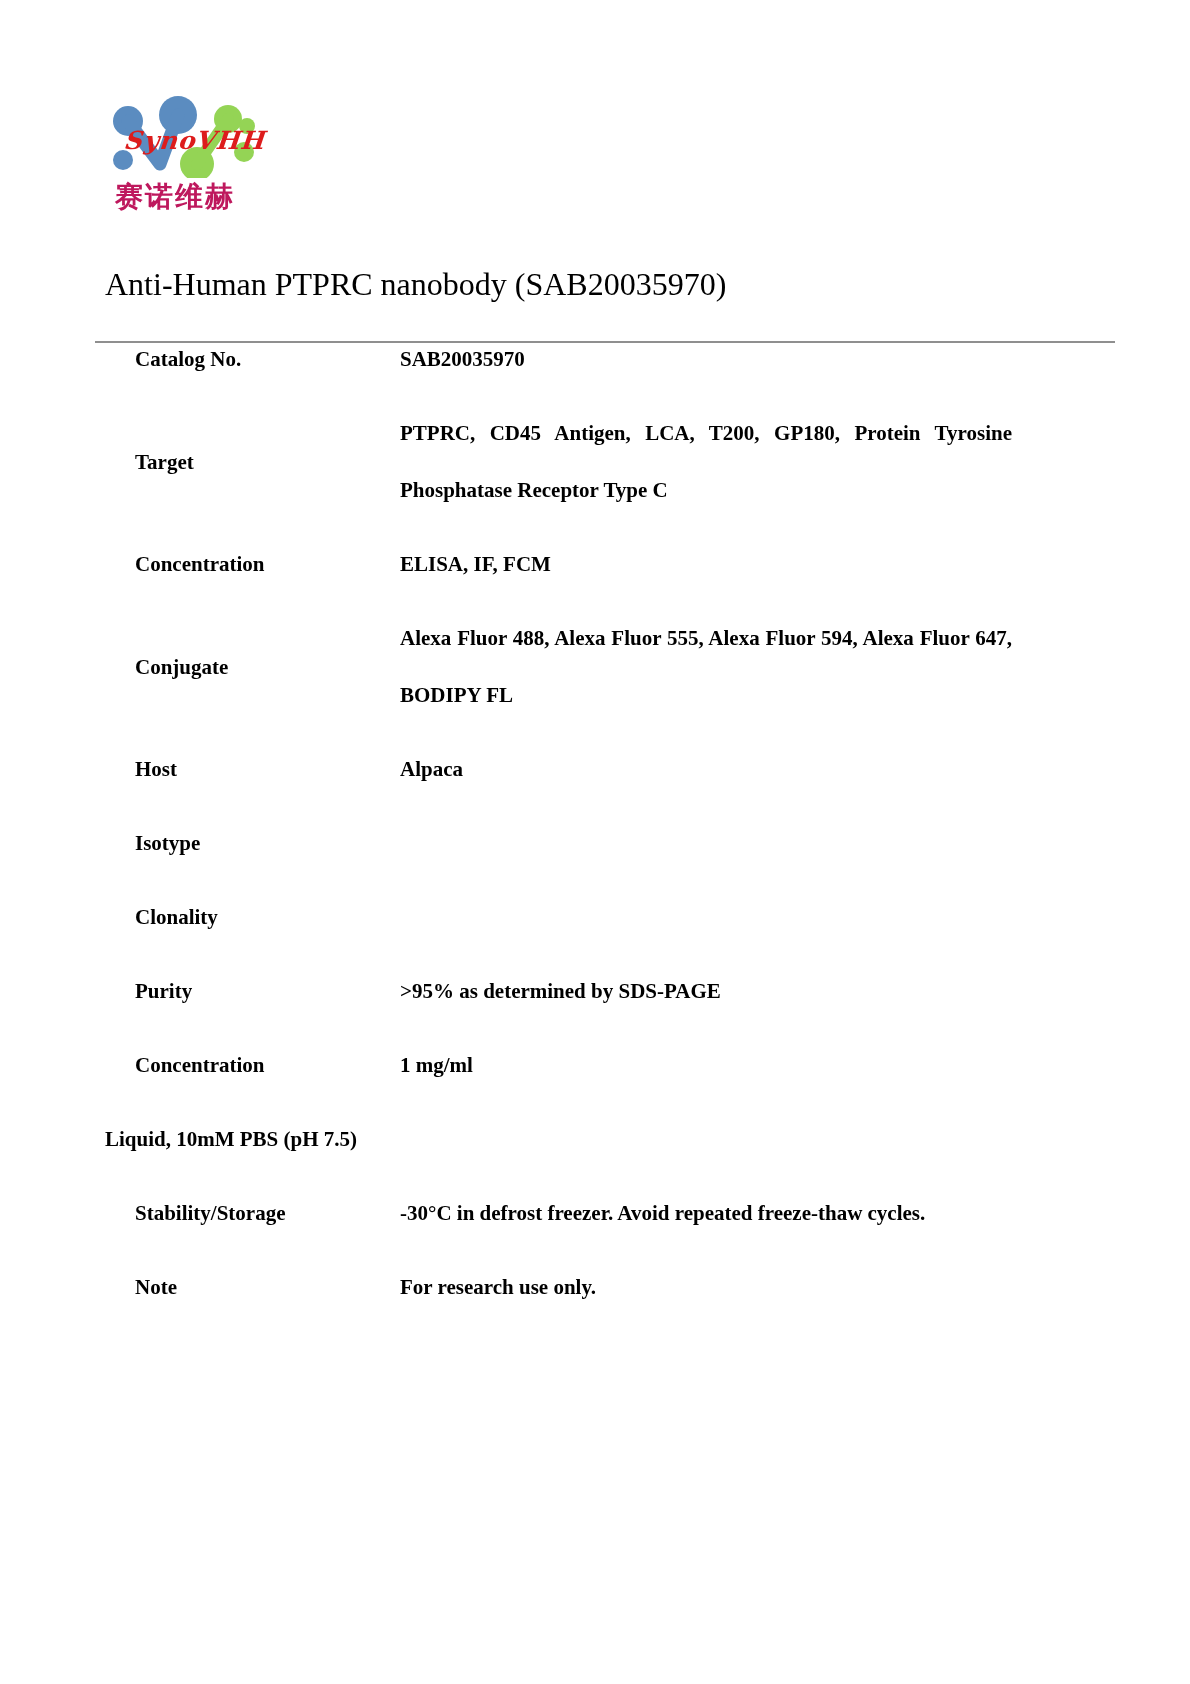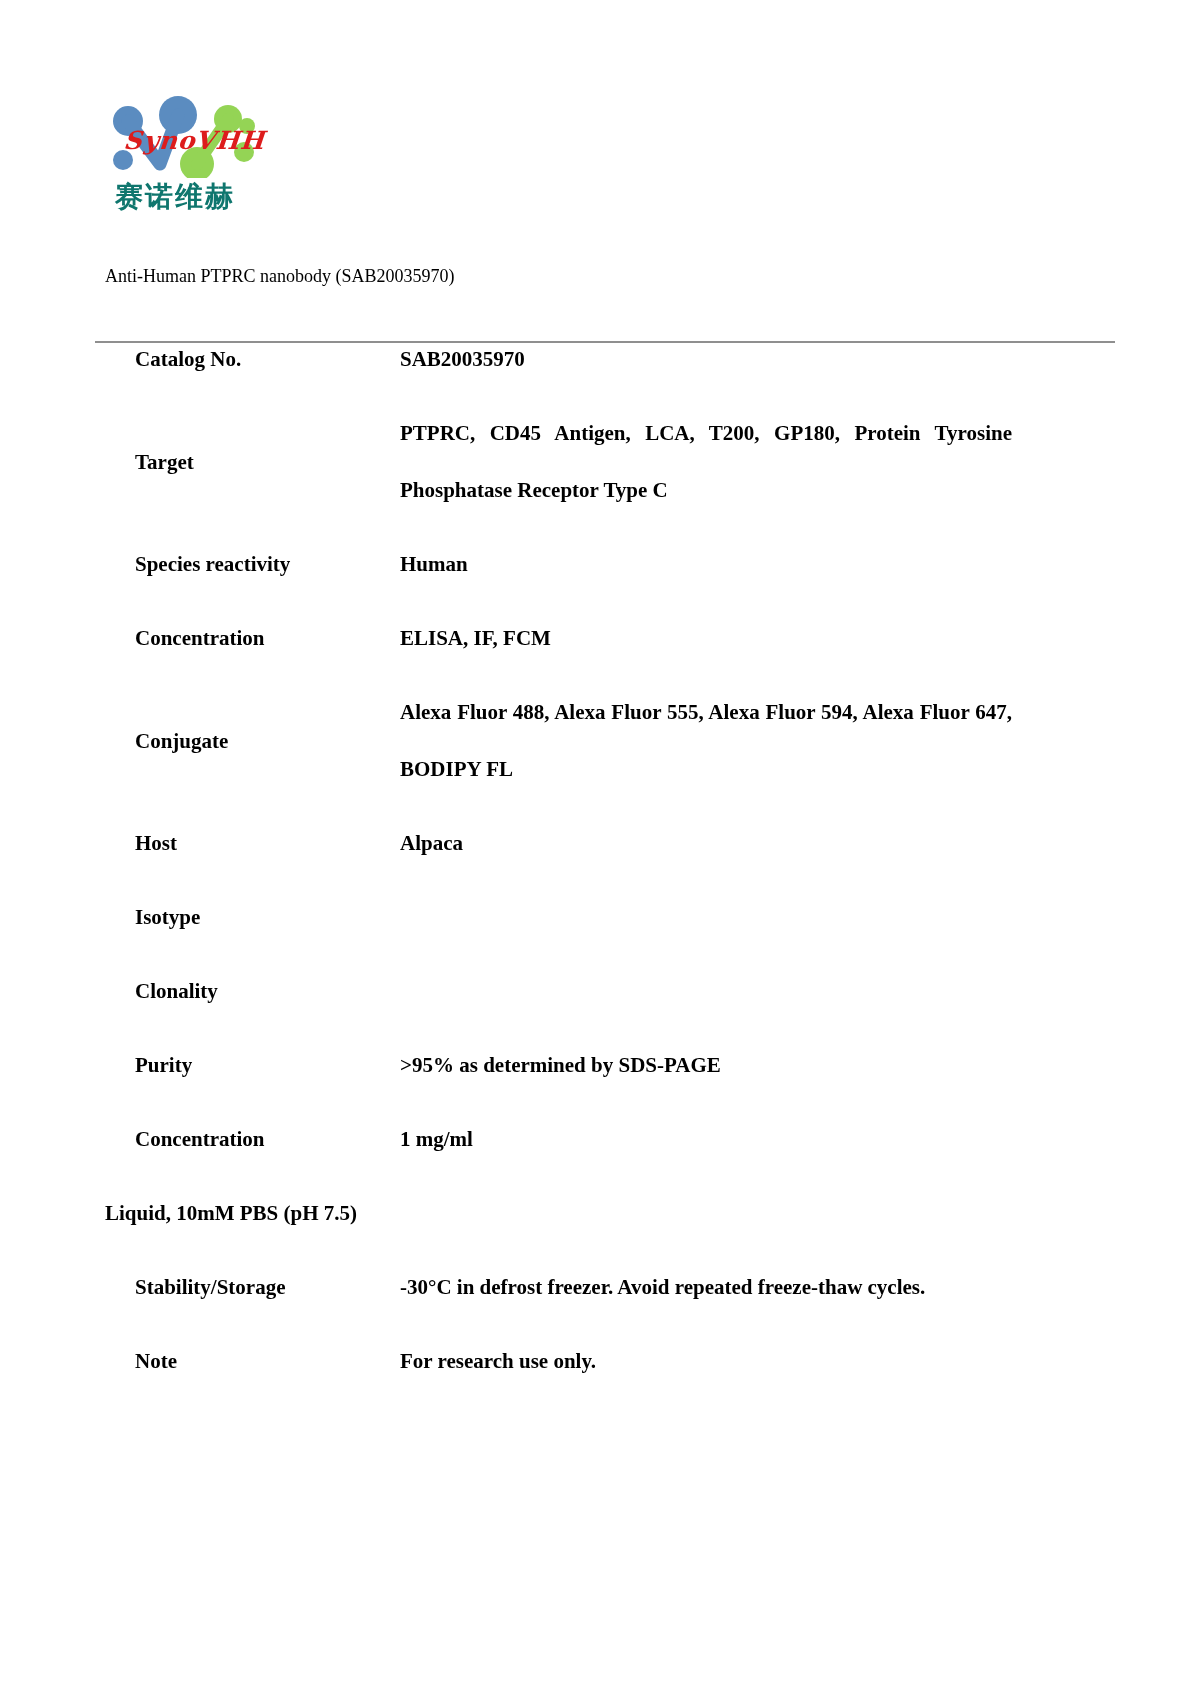--- a/index.html
+++ b/index.html
@@ -37,29 +37,29 @@
     white-space: nowrap;
   }
   .logo-cn {
     position: absolute;
     left: 115px;
     top: 178px;
     font-family: "Liberation Sans", sans-serif;
     font-weight: bold;
     font-size: 28px;
     letter-spacing: 2px;
-    color: #0f766e;
+    color: #be185d;
     white-space: nowrap;
   }
   
   .doc-title {
     position: absolute;
     left: 105px;
     top: 266px;
-    font-size: 18px;
+    font-size: 32px;
     font-weight: normal;
     white-space: nowrap;
   }
   .rule {
     position: absolute;
     left: 95px;
     top: 341px;
     width: 1020px;
     height: 2px;
     background: #8f8f8f;
@@ -127,24 +127,20 @@
     <div class="spec-row">
       <div class="row-label">Catalog No.</div>
       <div class="row-value">SAB20035970</div>
     </div>
 
     <div class="spec-row">
       <div class="row-label">Target</div>
       <div class="row-value">PTPRC, CD45 Antigen, LCA, T200, GP180, Protein Tyrosine Phosphatase Receptor Type C</div>
     </div>
 
-    <div class="spec-row">
-      <div class="row-label">Species reactivity</div>
-      <div class="row-value">Human</div>
-    </div>
 
     <div class="spec-row">
       <div class="row-label">Concentration</div>
       <div class="row-value">ELISA, IF, FCM</div>
     </div>
 
     <div class="spec-row">
       <div class="row-label">Conjugate</div>
       <div class="row-value">Alexa Fluor 488, Alexa Fluor 555, Alexa Fluor 594, Alexa Fluor 647, BODIPY FL</div>
     </div>

